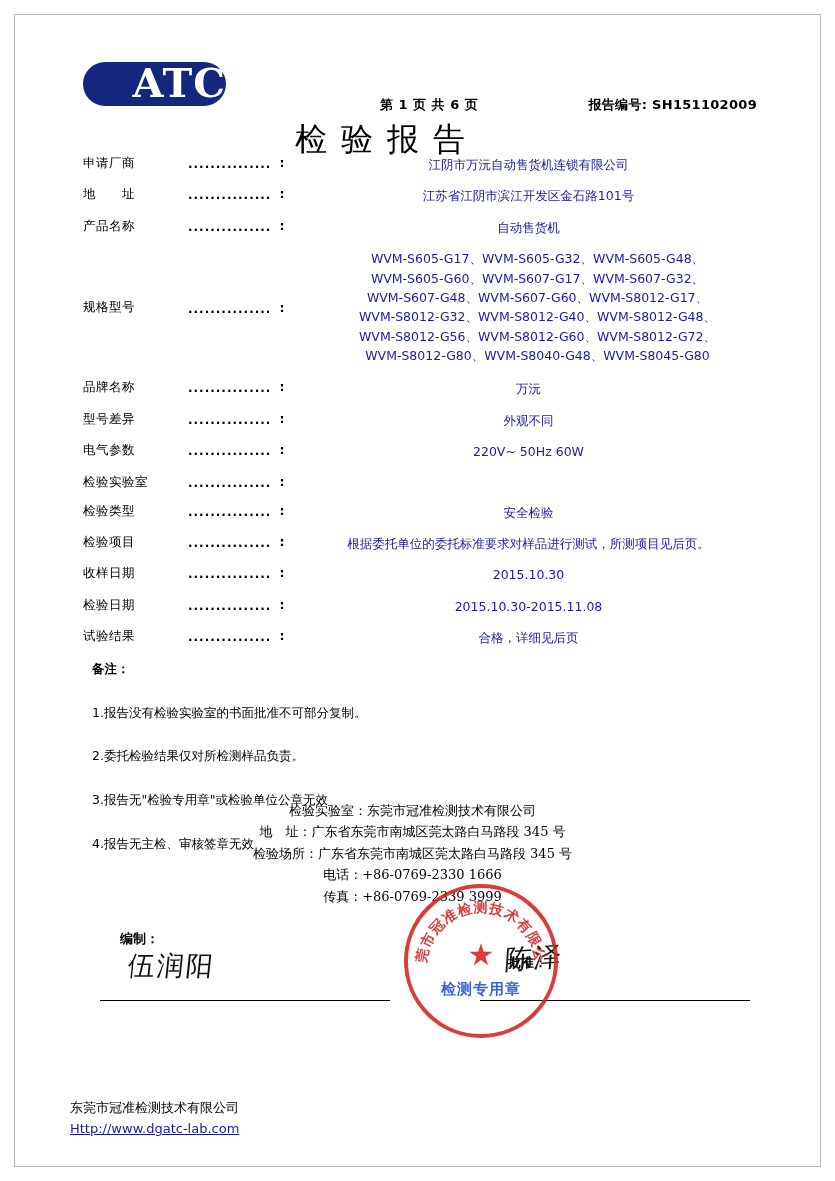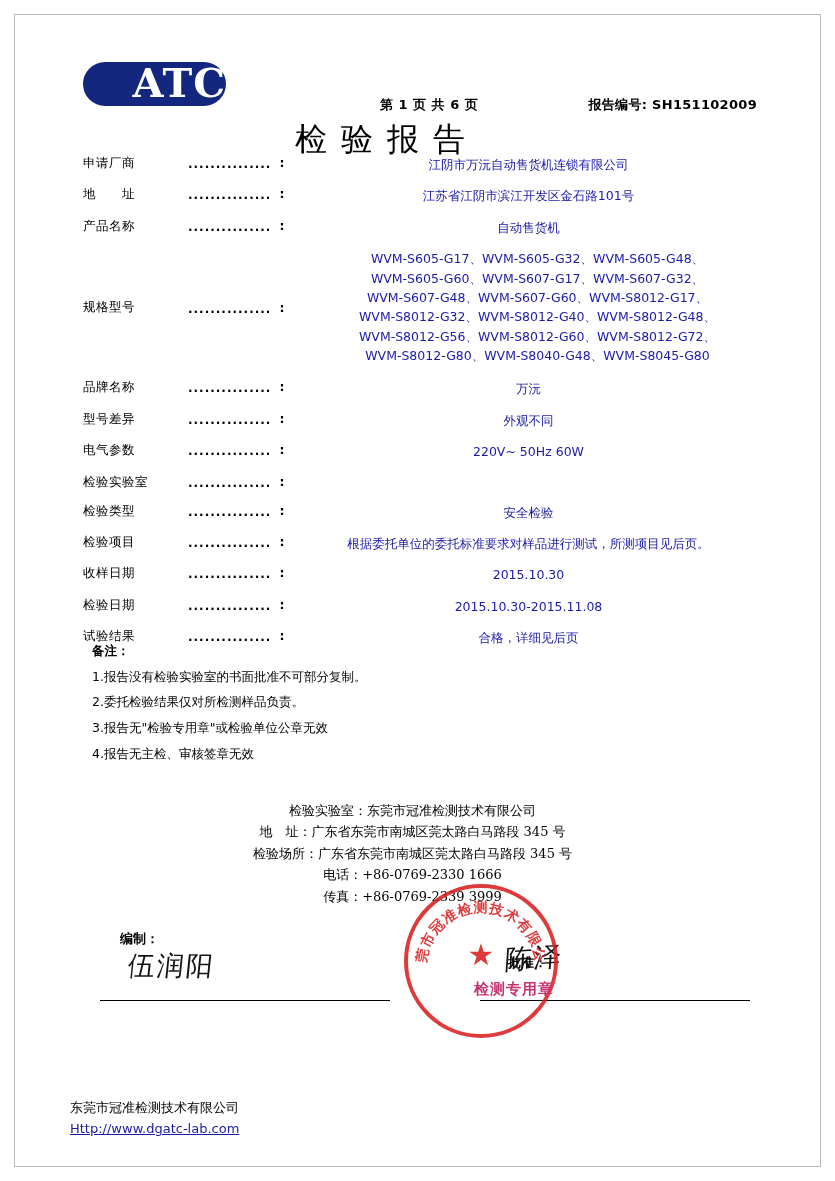--- a/index.html
+++ b/index.html
@@ -135,21 +135,21 @@
 
   
   .notes {
     position: absolute;
     left: 92px;
     top: 638px;
     font-size: 12.5px;
     line-height: 2.05;
   }
   .notes .notes-title { font-weight: bold; }
-  .notes div { white-space: nowrap; }
+  .notes div { white-space: nowrap; margin-top: 18px; }
 
   
   .labblock {
     position: absolute;
     left: 0;
     top: 800px;
     width: 825px;
     text-align: center;
     font-family: "DejaVu Serif", "Liberation Serif", serif;
     font-size: 13px;
@@ -238,25 +238,25 @@
     font-size: 14px;
     fill: #d92121;
     font-weight: bold;
     letter-spacing: 1px;
   }
   .stamp-bottom {
     position: absolute;
     left: 0;
     top: 92px;
     width: 146px;
-    text-align: right;
+    text-align: center;
     font-family: Liberation Mono, monospace;
     font-size: 15px;
     font-weight: bold;
-    color: #be185d;
+    color: #1d4ed8;
     letter-spacing: 1px;
   }
 
   
   .footer {
     position: absolute;
     left: 70px;
     top: 1098px;
     font-size: 13px;
     line-height: 1.6;

